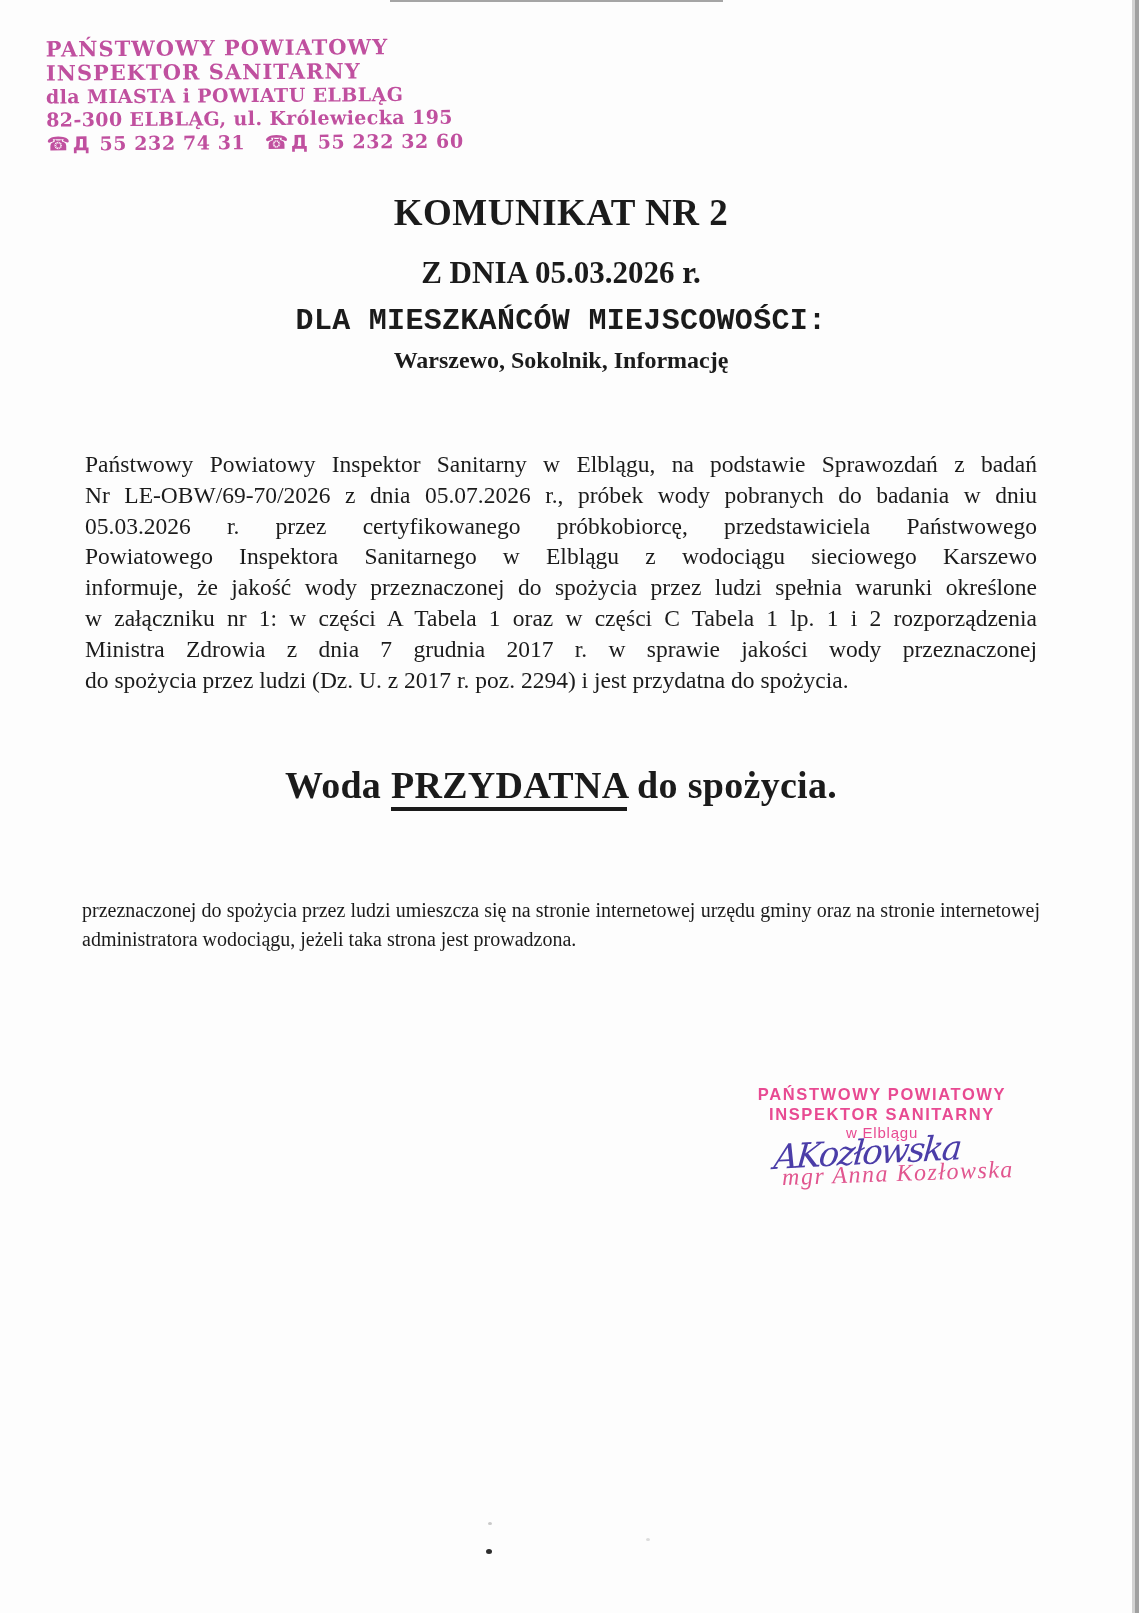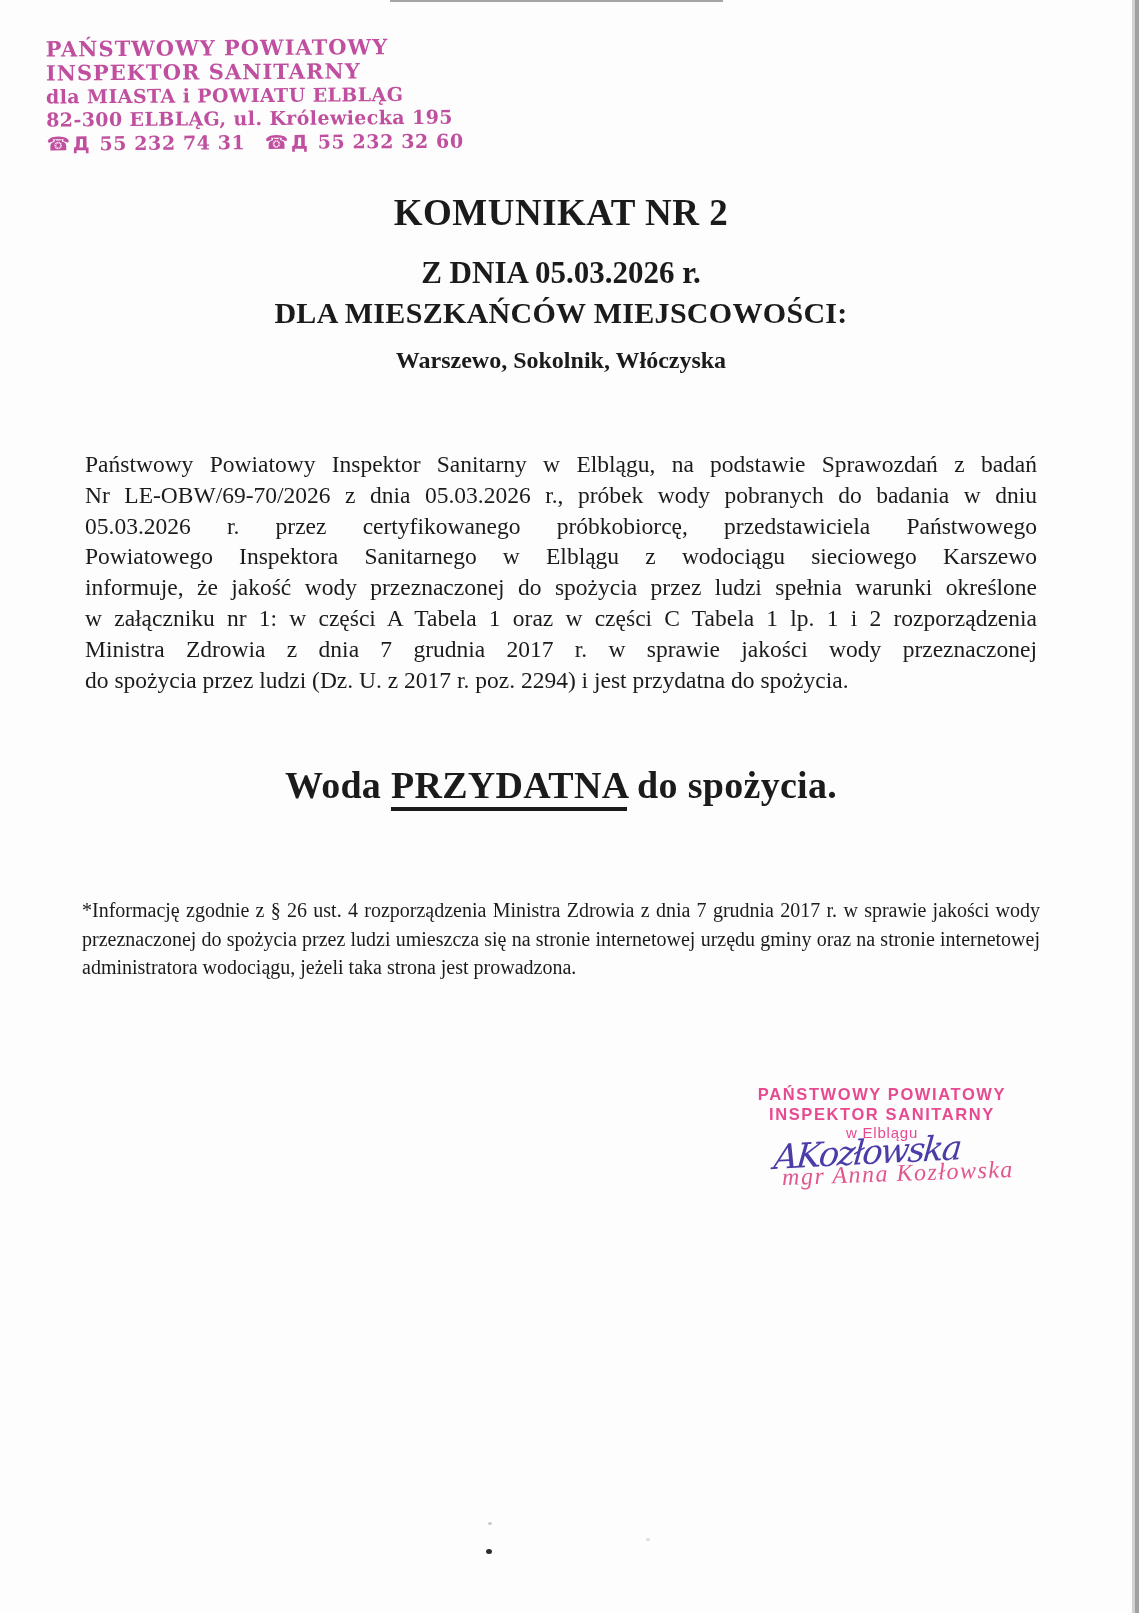--- a/index.html
+++ b/index.html
@@ -32,21 +32,21 @@
   .header-stamp .s-line-lg { font-size: 21px; line-height: 24px; letter-spacing: 1px; }
   .header-stamp .s-line-sm { font-size: 19px; line-height: 23px; letter-spacing: 0.4px; font-weight: bold; }
   .header-stamp .s-phone { font-size: 19px; line-height: 24px; letter-spacing: 0.6px; }
   .header-stamp .s-icon { display: inline-block; font-family: "DejaVu Sans", sans-serif; font-weight: bold; margin-right: 2px; }
   .header-stamp .s-num { margin-right: 12px; }
 
   
   .title-block { position: absolute; left: 0; top: 192px; width: 1122px; text-align: center; }
   .title-1 { font-size: 37px; font-weight: bold; line-height: 42px; letter-spacing: 0.5px; }
   .title-2 { font-size: 31px; font-weight: bold; line-height: 36px; margin-top: 21px; }
-  .title-3 { font-size: 30px; font-weight: bold; line-height: 36px; margin-top: 4px; letter-spacing: 0.3px; }
+  .title-3 { font-size: 30px; font-weight: bold; line-height: 36px; margin-top: 12px; letter-spacing: 0.3px; font-family: Liberation Mono, monospace; }
 
   .localities { position: absolute; left: 0; top: 344px; width: 1122px; text-align: center;
     font-size: 24px; font-weight: bold; line-height: 33px; }
 
   
   .body-text { position: absolute; left: 85px; top: 449px; width: 952px; font-size: 23.5px; line-height: 30.8px; }
   .jline { text-align: justify; text-align-last: justify; white-space: normal; }
   .jline-last { text-align: left; }
 
   
@@ -112,40 +112,39 @@
     </div>
   </div>
 
   <div class="title-block">
     <div class="title-1">KOMUNIKAT NR 2</div>
     <div class="title-2">Z DNIA 05.03.2026 r.</div>
     <div class="title-3">DLA MIESZKAŃCÓW MIEJSCOWOŚCI:</div>
   </div>
 
   <div class="localities">
-    <div>Warszewo, Sokolnik, Włóczyska</div>
+    <div>Warszewo, Sokolnik, Informację</div>
   </div>
 
   <div class="body-text">
     <div class="jline">Państwowy Powiatowy Inspektor Sanitarny w Elblągu, na podstawie Sprawozdań z badań</div>
-    <div class="jline">Nr LE-OBW/69-70/2026 z dnia 05.03.2026 r., próbek wody pobranych do badania w dniu</div>
+    <div class="jline">Nr LE-OBW/69-70/2026 z dnia 05.07.2026 r., próbek wody pobranych do badania w dniu</div>
     <div class="jline">05.03.2026 r. przez certyfikowanego próbkobiorcę, przedstawiciela Państwowego</div>
     <div class="jline">Powiatowego Inspektora Sanitarnego w Elblągu z wodociągu sieciowego Karszewo</div>
     <div class="jline">informuje, że jakość wody przeznaczonej do spożycia przez ludzi spełnia warunki określone</div>
     <div class="jline">w załączniku nr 1: w części A Tabela 1 oraz w części C Tabela 1 lp. 1 i 2 rozporządzenia</div>
     <div class="jline">Ministra Zdrowia z dnia 7 grudnia 2017 r. w sprawie jakości wody przeznaczonej</div>
     <div class="jline-last">do spożycia przez ludzi (Dz. U. z 2017 r. poz. 2294) i jest przydatna do spożycia.</div>
   </div>
 
   <div class="statement">
     <span>Woda </span><span class="u">PRZYDATNA</span><span> do spożycia.</span>
   </div>
 
   <div class="footnote">
-    <div class="jline">*Informację zgodnie z § 26 ust. 4 rozporządzenia Ministra Zdrowia z dnia 7 grudnia 2017 r. w sprawie jakości wody</div>
     <div class="jline">przeznaczonej do spożycia przez ludzi umieszcza się na stronie internetowej urzędu gminy oraz na stronie internetowej</div>
     <div class="jline-last">administratora wodociągu, jeżeli taka strona jest prowadzona.</div>
   </div>
 
   <div class="sign-block">
     <div class="sign-stamp">
       <div class="g-line">PAŃSTWOWY POWIATOWY</div>
       <div class="g-line">INSPEKTOR SANITARNY</div>
       <div class="g-sub">w Elblągu</div>
     </div>

